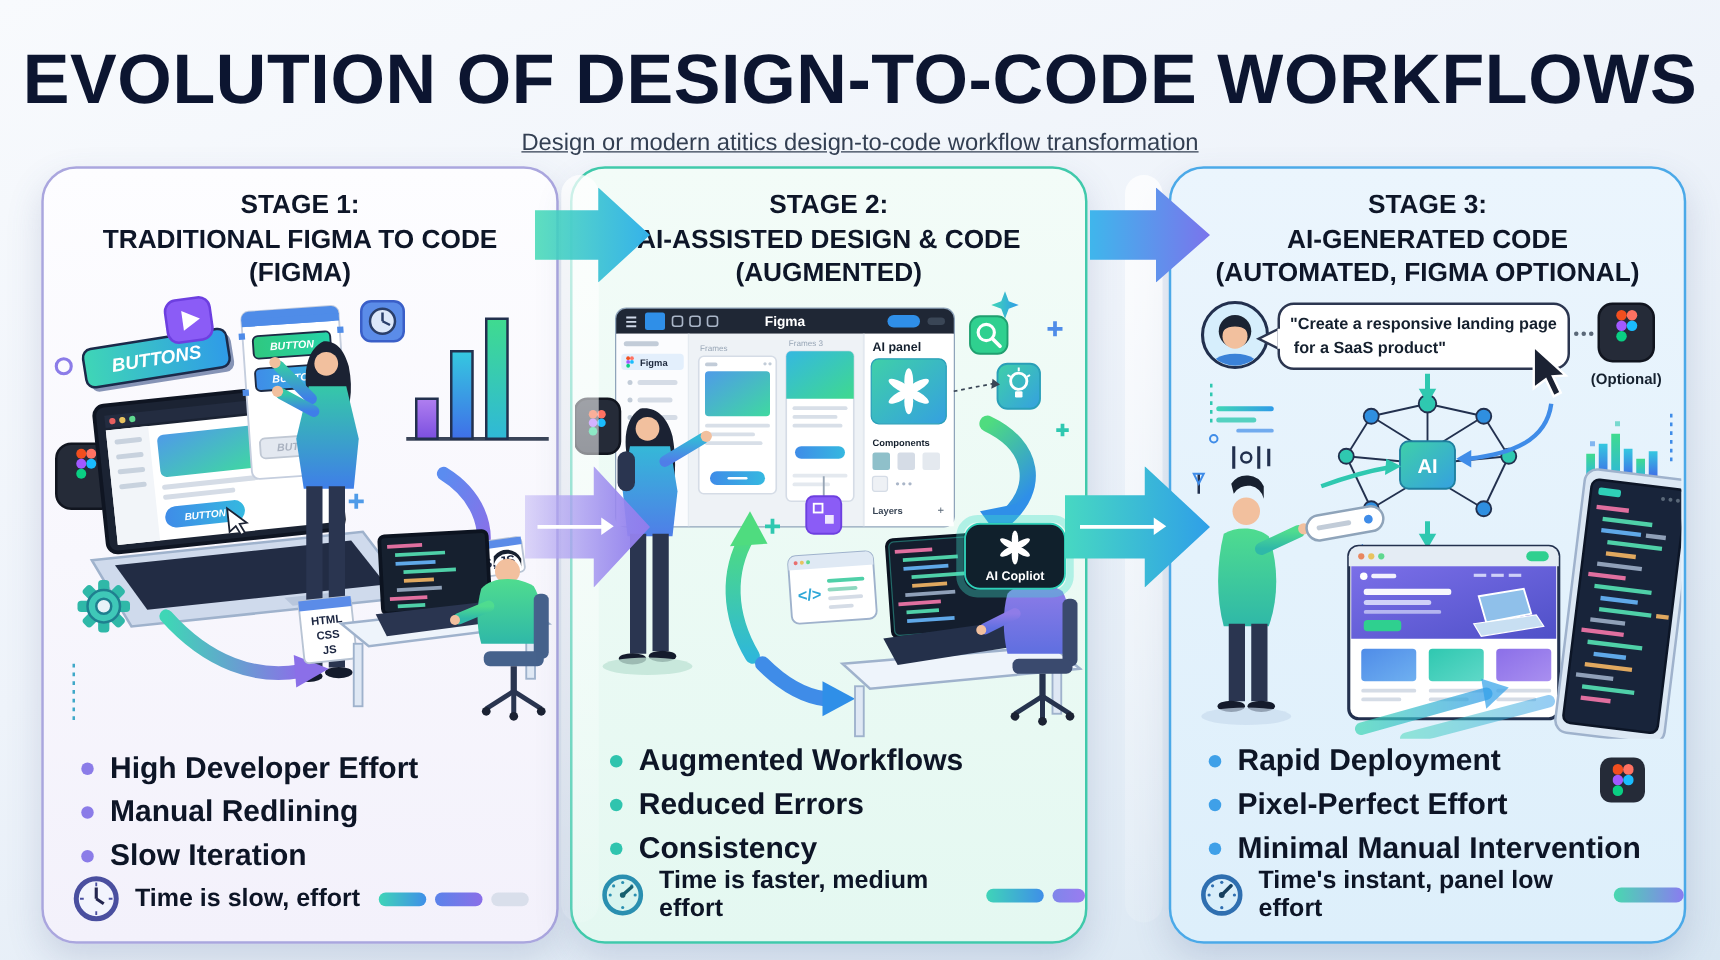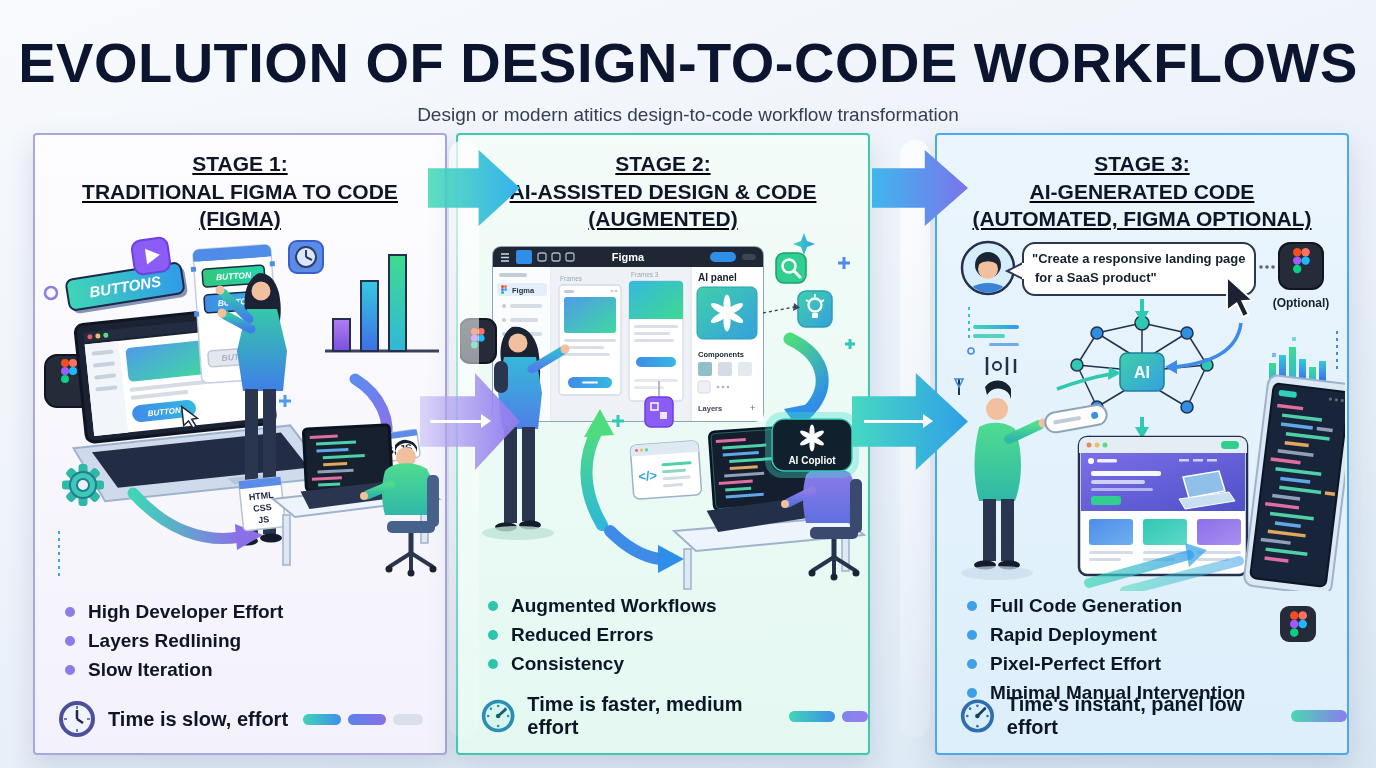--- a/index.html
+++ b/index.html
@@ -2,29 +2,29 @@
 <html><head>
 <meta charset="utf-8">
 <style>
   html,body{margin:0;padding:0;}
   body{
     width:1376px;height:768px;overflow:hidden;position:relative;
     font-family:"Liberation Sans",sans-serif;
     background:linear-gradient(160deg,#f8fafd 0%,#eef3fa 45%,#d8e6f2 100%);
   }
   .title{font-size:56px;font-weight:800;color:#0c1530;text-align:center;letter-spacing:.5px;padding-top:30px;}
-  .subtitle{font-size:19px;color:#333f52;text-align:center;margin-top:9px;}
-  .panel{position:absolute;top:133px;width:410px;height:618px;border-radius:4px;box-shadow:0 12px 28px rgba(70,90,140,.18);text-decoration:underline;}
+  .subtitle{font-size:19px;color:#333f52;text-align:center;margin-top:9px;text-decoration:underline;}
+  .panel{position:absolute;top:133px;width:410px;height:618px;border-radius:28px;box-shadow:0 12px 28px rgba(70,90,140,.18);}
   #p1{left:33px;background:linear-gradient(180deg,#fdfdff,#f3f1fb);border:2.5px solid #aaa6de;}
   #p2{left:456px;background:linear-gradient(180deg,#f3fcf8,#e4f8f1);border:2.5px solid #40c9ab;}
   #p3{left:935px;background:linear-gradient(180deg,#ebf5fd,#ddeffb);border:2.5px solid #4ba9e8;}
   .stage-title{margin-top:15px;text-align:center;font-weight:800;font-size:21px;line-height:1.32;color:#0e1628;}
   .art{position:absolute;left:2px;top:96px;width:406px;height:360px;}
   .bullets{list-style:none;margin:0;padding:0;position:absolute;left:30px;top:460px;z-index:3;}
-  .bullets li{display:flex;align-items:center;gap:13px;font-size:19px;font-weight:bold;color:#0d1526;margin-bottom:7px;}
+  .bullets li{display:flex;align-items:center;gap:13px;font-size:24px;font-weight:bold;color:#0d1526;margin-bottom:7px;}
   .dot{width:10px;height:10px;border-radius:50%;flex:none;}
   #p1 .dot{background:#8b7ce8;} #p2 .dot{background:#2fc4ae;} #p3 .dot{background:#3fa0e8;}
   .footer{position:absolute;left:22px;bottom:14px;display:flex;align-items:center;gap:11px;z-index:3;}
   .ftxt{font-size:20px;font-weight:bold;color:#0d1526;}
   .bars{display:flex;gap:7px;align-items:center;margin-left:4px;}
   .seg{height:11px;border-radius:6px;}
   .s1a{width:38px;background:linear-gradient(90deg,#3fd4b8,#3f8fe8);}
   .s1b{width:38px;background:linear-gradient(90deg,#5b83ea,#8a6fe8);}
   .s1c{width:30px;background:#d9dfeb;}
   .s2a{width:46px;background:linear-gradient(90deg,#3fd4b8,#3f8fe8);}
@@ -302,21 +302,21 @@
     </g>
     <path d="M248,164 l0,12 M242,170 l12,0" stroke="#4f9be8" stroke-width="3"></path>
   </svg>
   <ul class="bullets" style="top:466px">
     <li>
         <span class="dot"></span>
         <span>High Developer Effort</span>
       </li>
     <li>
         <span class="dot"></span>
-        <span>Layers Redlining</span>
+        <span>Manual Redlining</span>
       </li>
     <li>
         <span class="dot"></span>
         <span>Slow Iteration</span>
       </li>
   </ul>
   <div class="footer">
     <svg width="40" height="40" viewBox="-20 -20 40 40">
       <circle r="16" fill="#f2f4fd" stroke="#4a4f9f" stroke-width="4"></circle>
       <g stroke="#4a4f9f" stroke-width="1.5">
@@ -731,24 +731,20 @@
       <rect x="334" y="320" width="42" height="3.5" fill="#4fd0a8"></rect>
       <rect x="334" y="329" width="24" height="3.5" fill="#e06f9f"></rect>
     </g>
     <path d="M150,352 L250,324" stroke="url(#gTealBlue)" stroke-width="10" stroke-linecap="round" opacity=".7"></path>
     <polygon points="246,312 268,319 250,336" fill="#2f9fe8" opacity=".7"></polygon>
     <path d="M186,360 L300,330" stroke="url(#gTealBlue)" stroke-width="10" stroke-linecap="round" opacity=".5"></path>
   </svg>
   <ul class="bullets">
     <li>
         <span class="dot"></span>
-        <span>Full Code Generation</span>
-      </li>
-    <li>
-        <span class="dot"></span>
         <span>Rapid Deployment</span>
       </li>
     <li>
         <span class="dot"></span>
         <span>Pixel-Perfect Effort</span>
       </li>
     <li>
         <span class="dot"></span>
         <span>Minimal Manual Intervention</span>
       </li>

